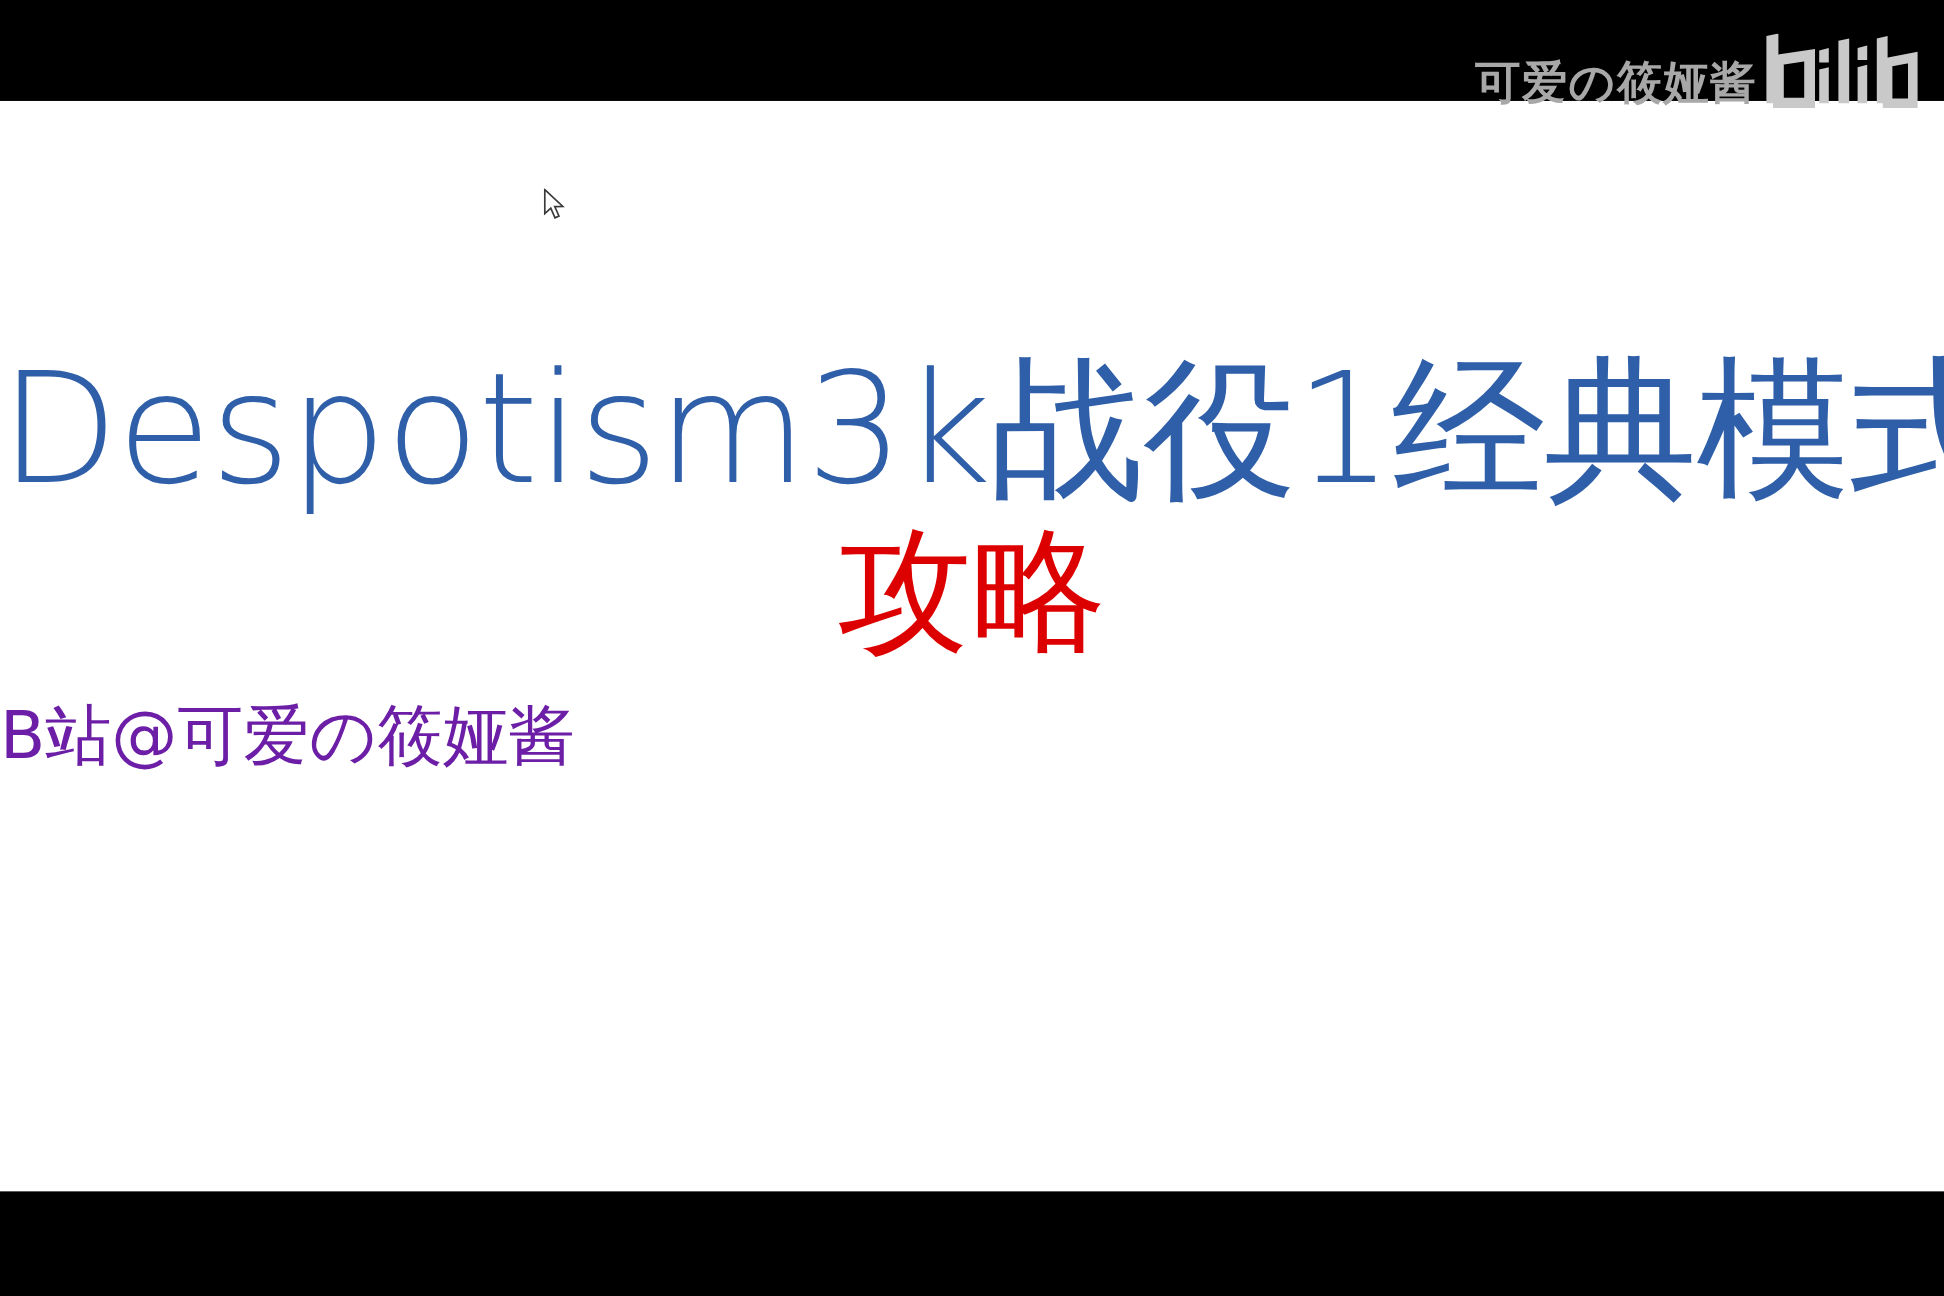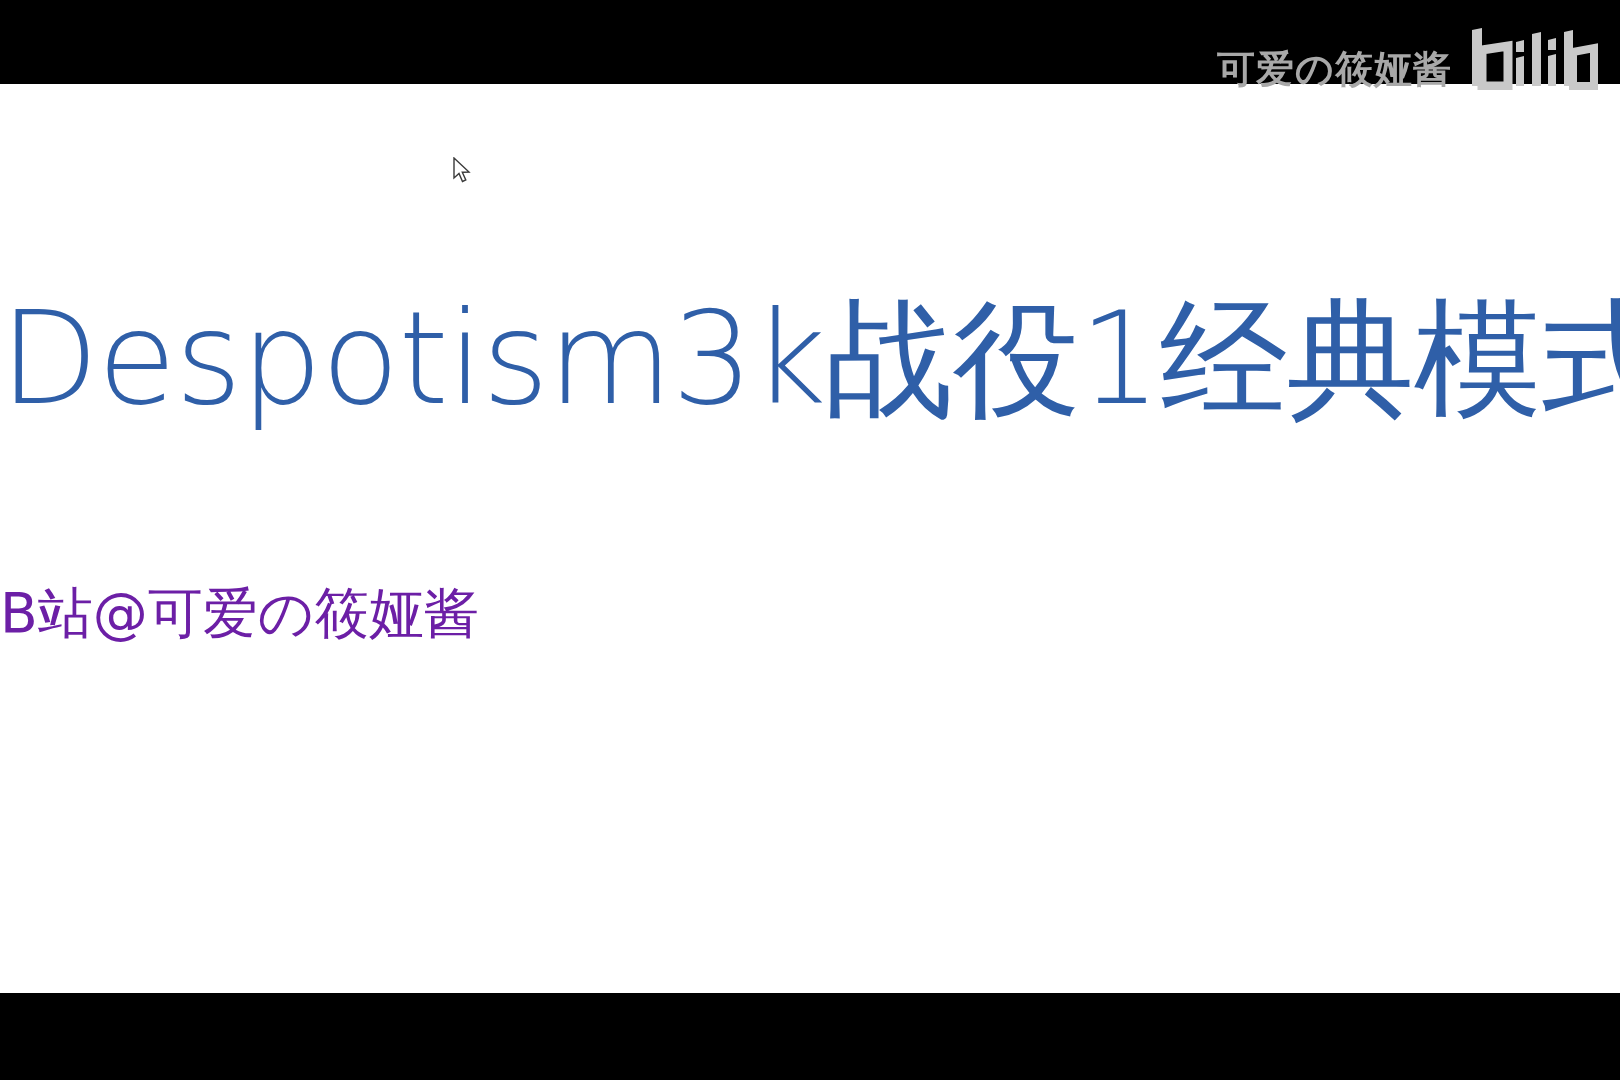--- a/index.html
+++ b/index.html
@@ -54,21 +54,21 @@
     z-index: 2;
   }
 
   
   .watermark {
     position: absolute;
     right: 20px;
     top: 28px;
     display: flex;
     align-items: flex-end;
-    gap: 16px;
+    gap: 4px;
     z-index: 8;
     pointer-events: none;
     line-height: 1;
   }
   .watermark-text {
     font-family: "DejaVu Sans", "Liberation Sans", sans-serif;
     font-size: 38px;
     font-weight: bold;
     color: #a8a8a8;
     letter-spacing: 1px;
@@ -152,20 +152,21 @@
 <body>
 
 <div class="video-frame">
 
   <div class="slide">
 
     <div class="title-block">
 
       <div class="main-title">Despotism3k战役1经典模式</div>
 
+      <div class="sub-title-red">攻略</div>
 
       <div class="byline">B站@可爱の筱娅酱</div>
 
     </div>
   </div>
 
   <div class="letterbox-top"></div>
   <div class="letterbox-bottom"></div>
 
   <div class="watermark">

